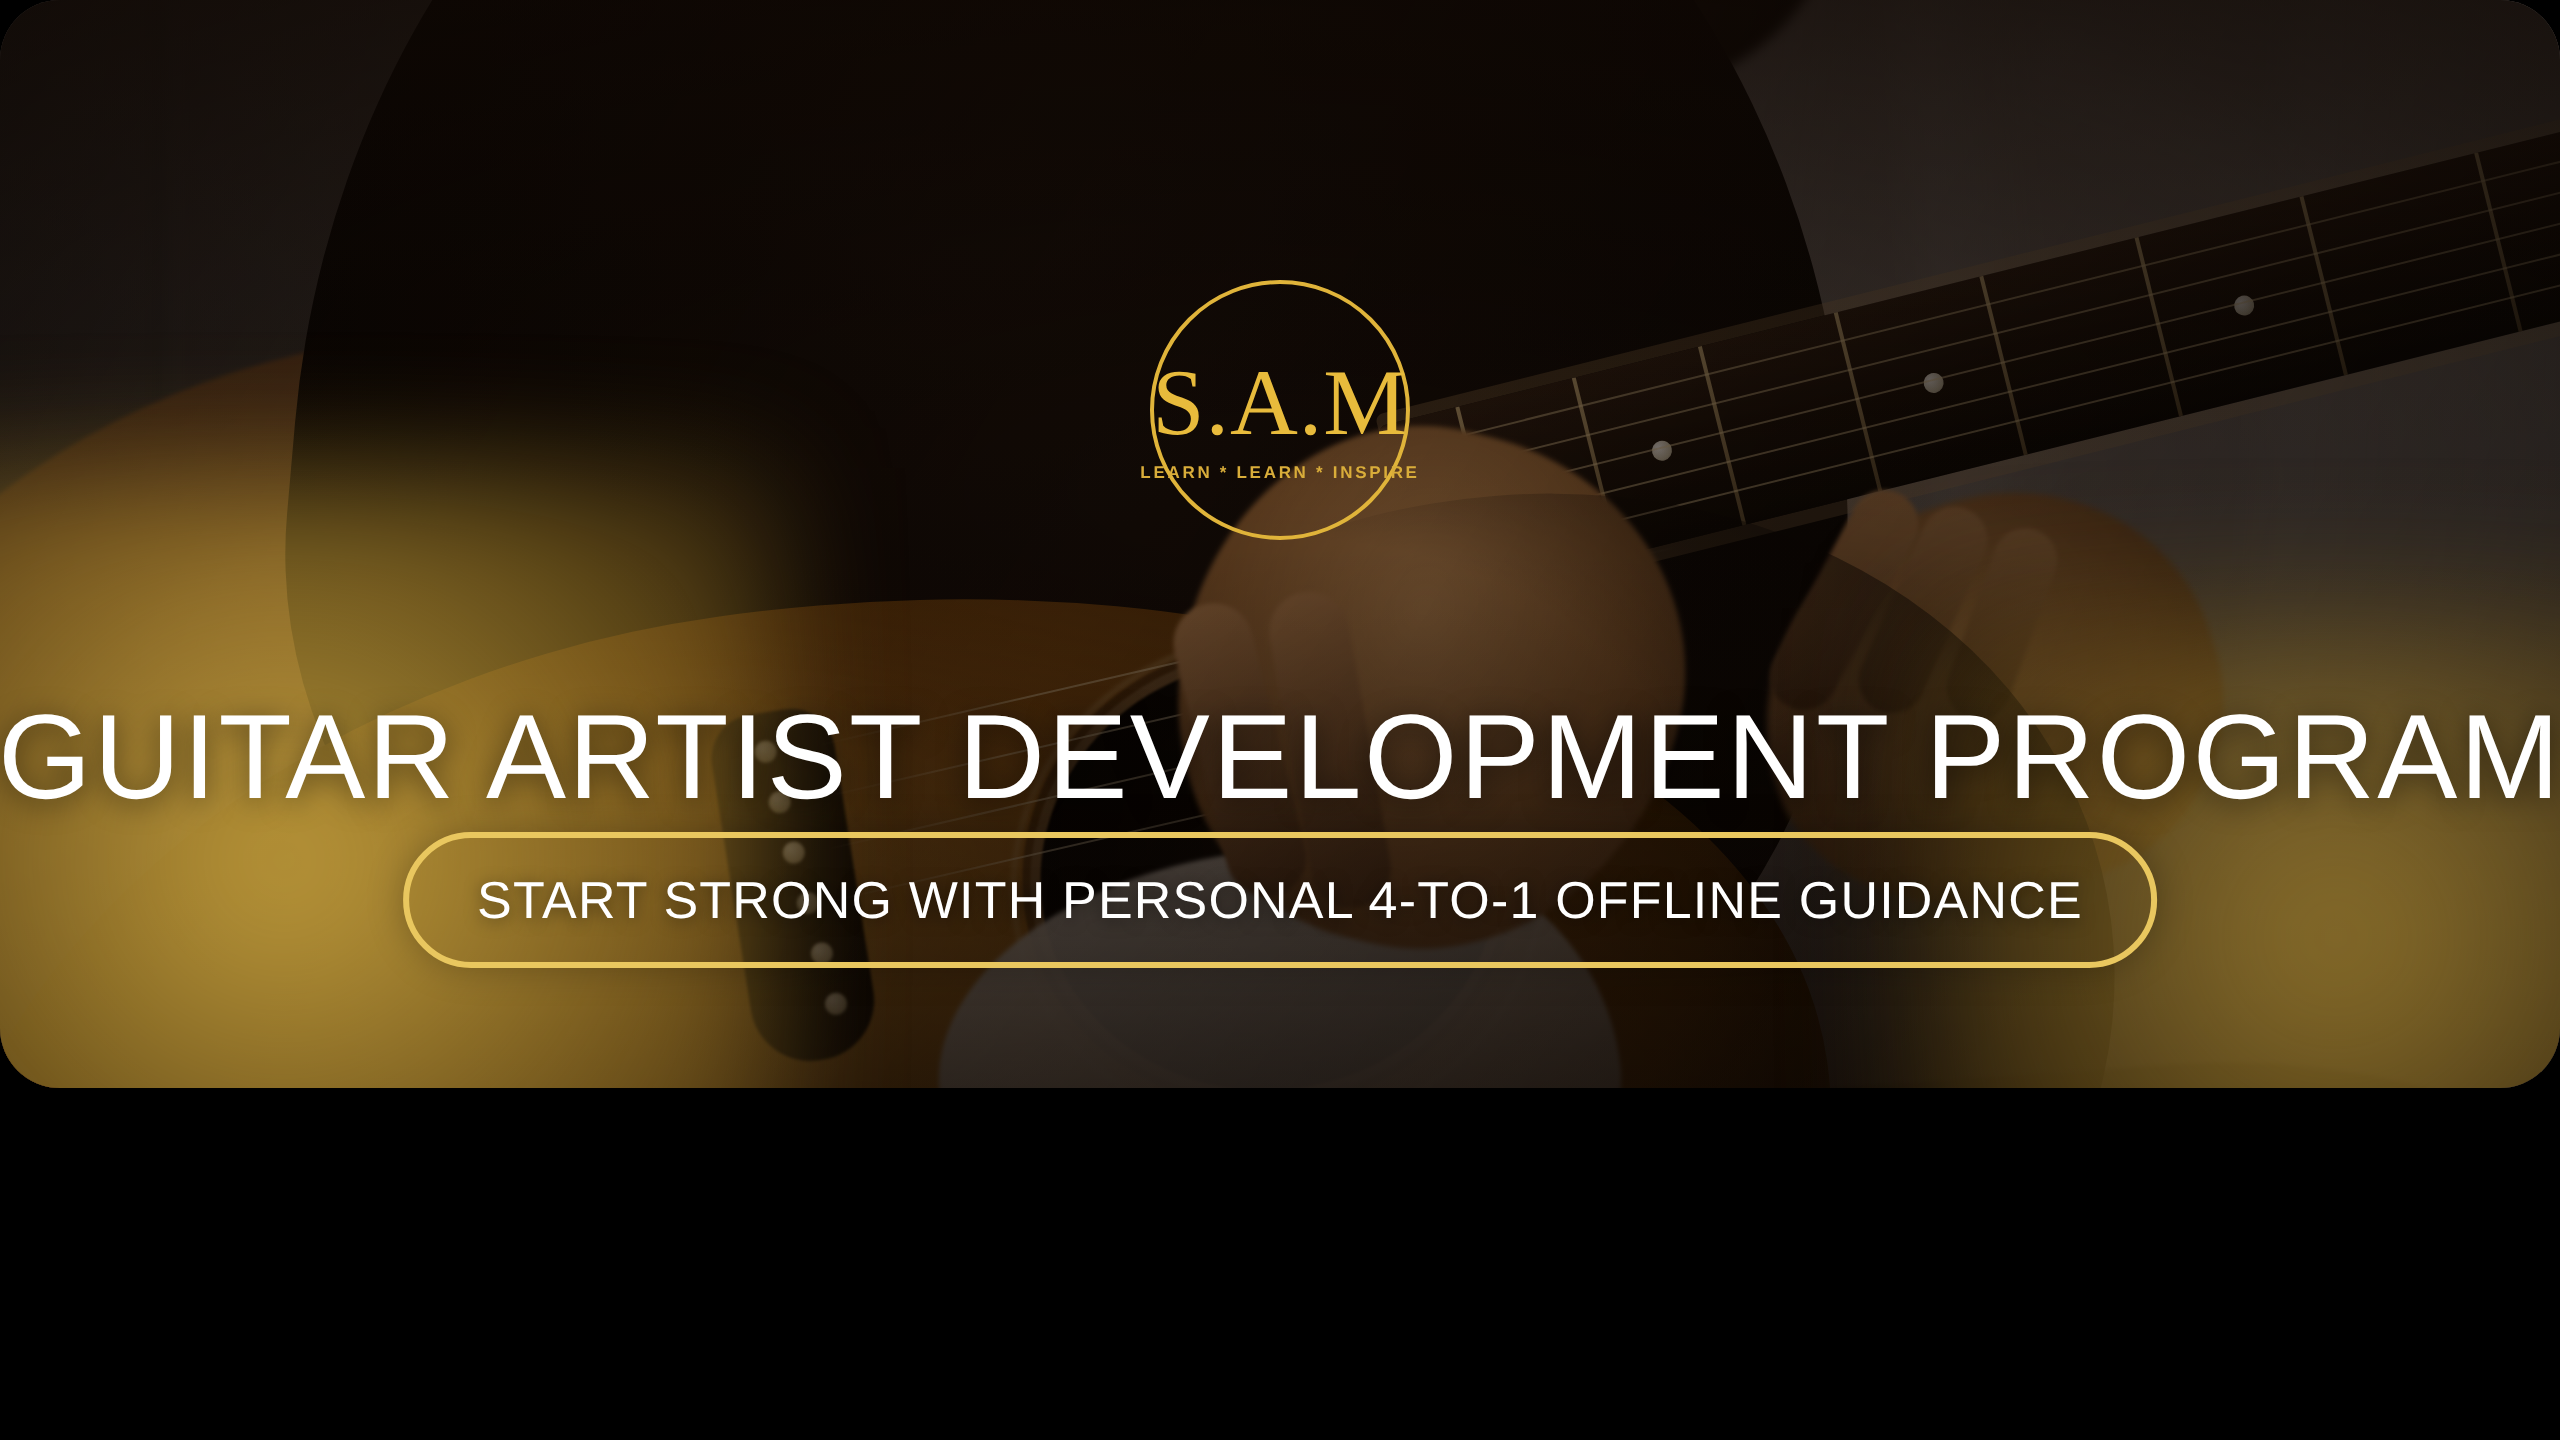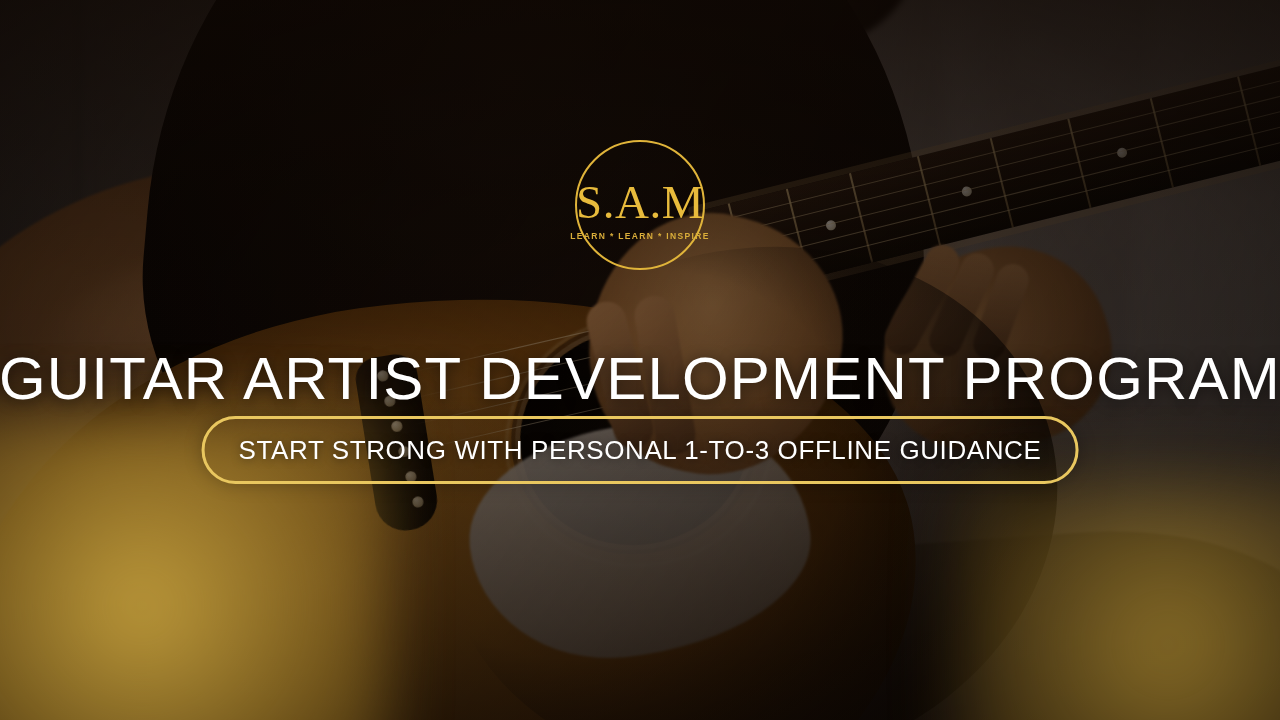--- a/index.html
+++ b/index.html
@@ -8,24 +8,25 @@
     background: #000;
   }
   body {
     font-family: "Liberation Sans", sans-serif;
   }
 
   
   .banner {
     position: relative;
     width: 1280px;
-    height: 720px;
+    height: 544px;
     overflow: hidden;
     background: #1d1410;
     user-select: none;
+    border-radius: 30px;
   }
 
   
   .photo { position: absolute; inset: 0; overflow: hidden; }
 
   
   .wall {
     position: absolute;
     left: 0; top: -5%;
     width: 100%; height: 110%;
@@ -458,17 +459,17 @@
   <div class="content">
 
     <div class="logo">
       <div class="logo-mark">S.A.M</div>
       <div class="logo-tagline">LEARN * LEARN * INSPIRE</div>
     </div>
 
     <h1 class="title">GUITAR ARTIST DEVELOPMENT PROGRAM</h1>
 
     <div class="subtitle-pill">
-      <div class="subtitle">START STRONG WITH PERSONAL 1-TO-3 OFFLINE GUIDANCE</div>
+      <div class="subtitle">START STRONG WITH PERSONAL 4-TO-1 OFFLINE GUIDANCE</div>
     </div>
 
   </div>
 </div>
 
 </body></html>

